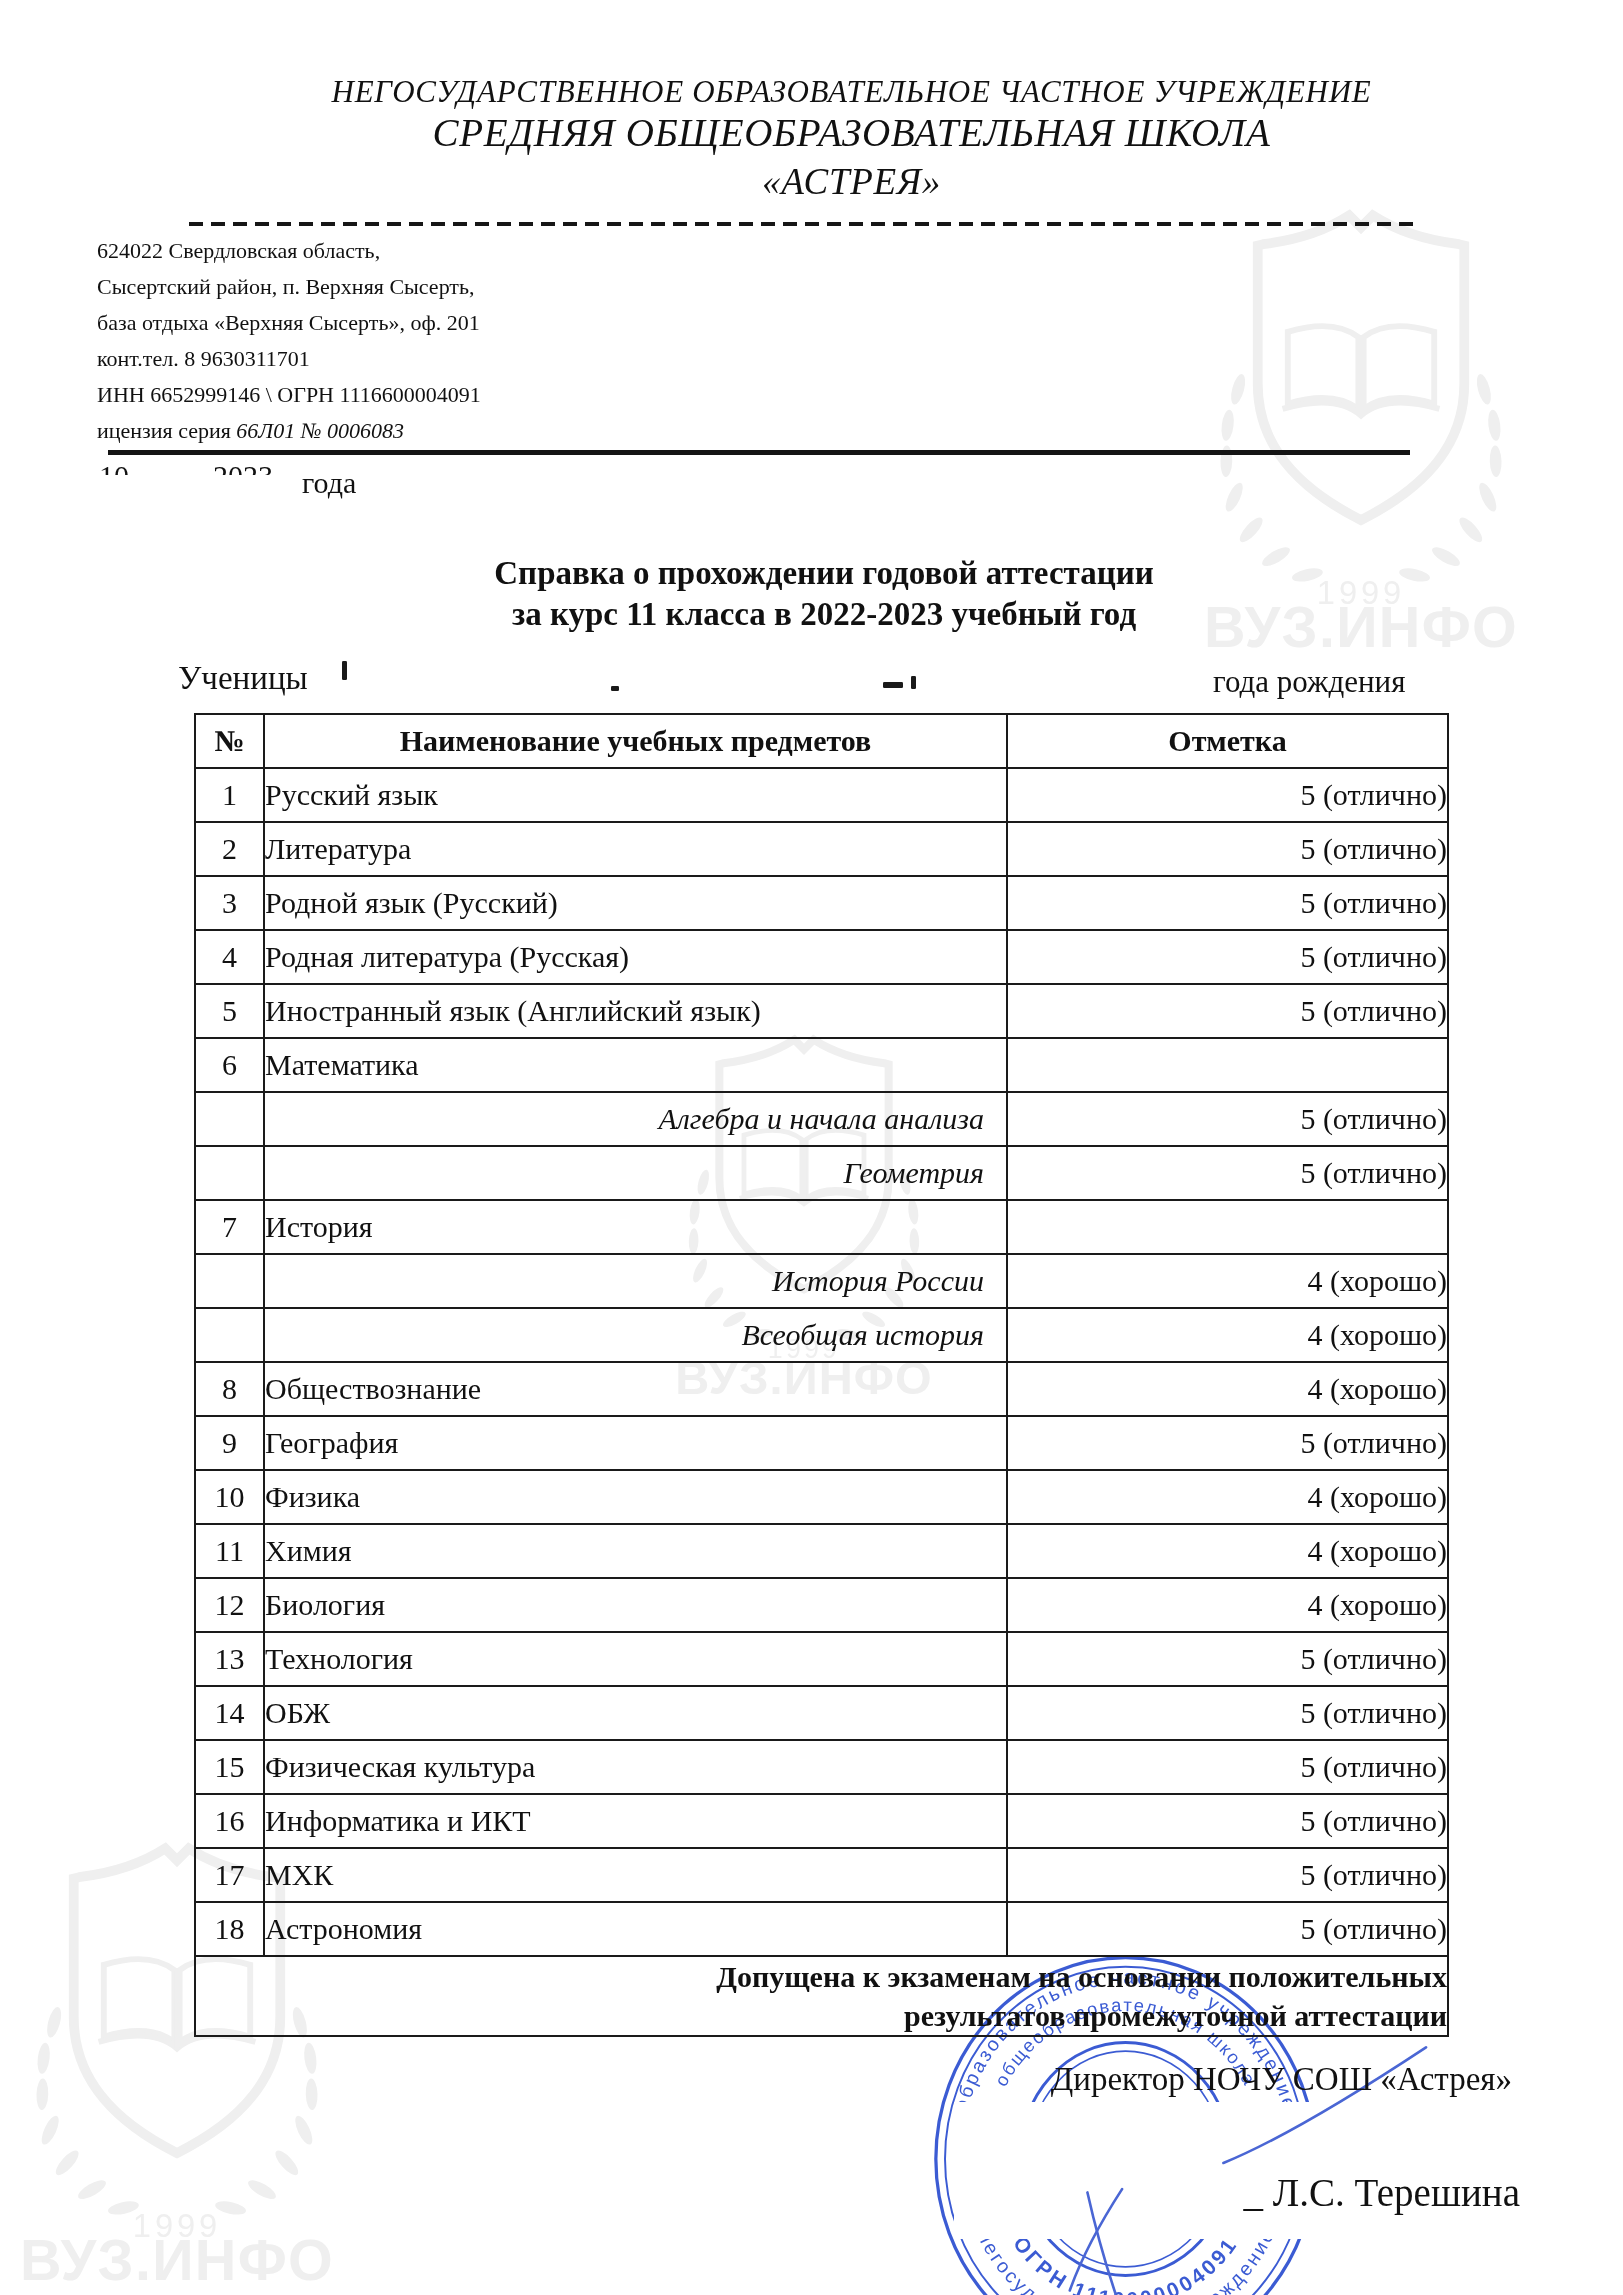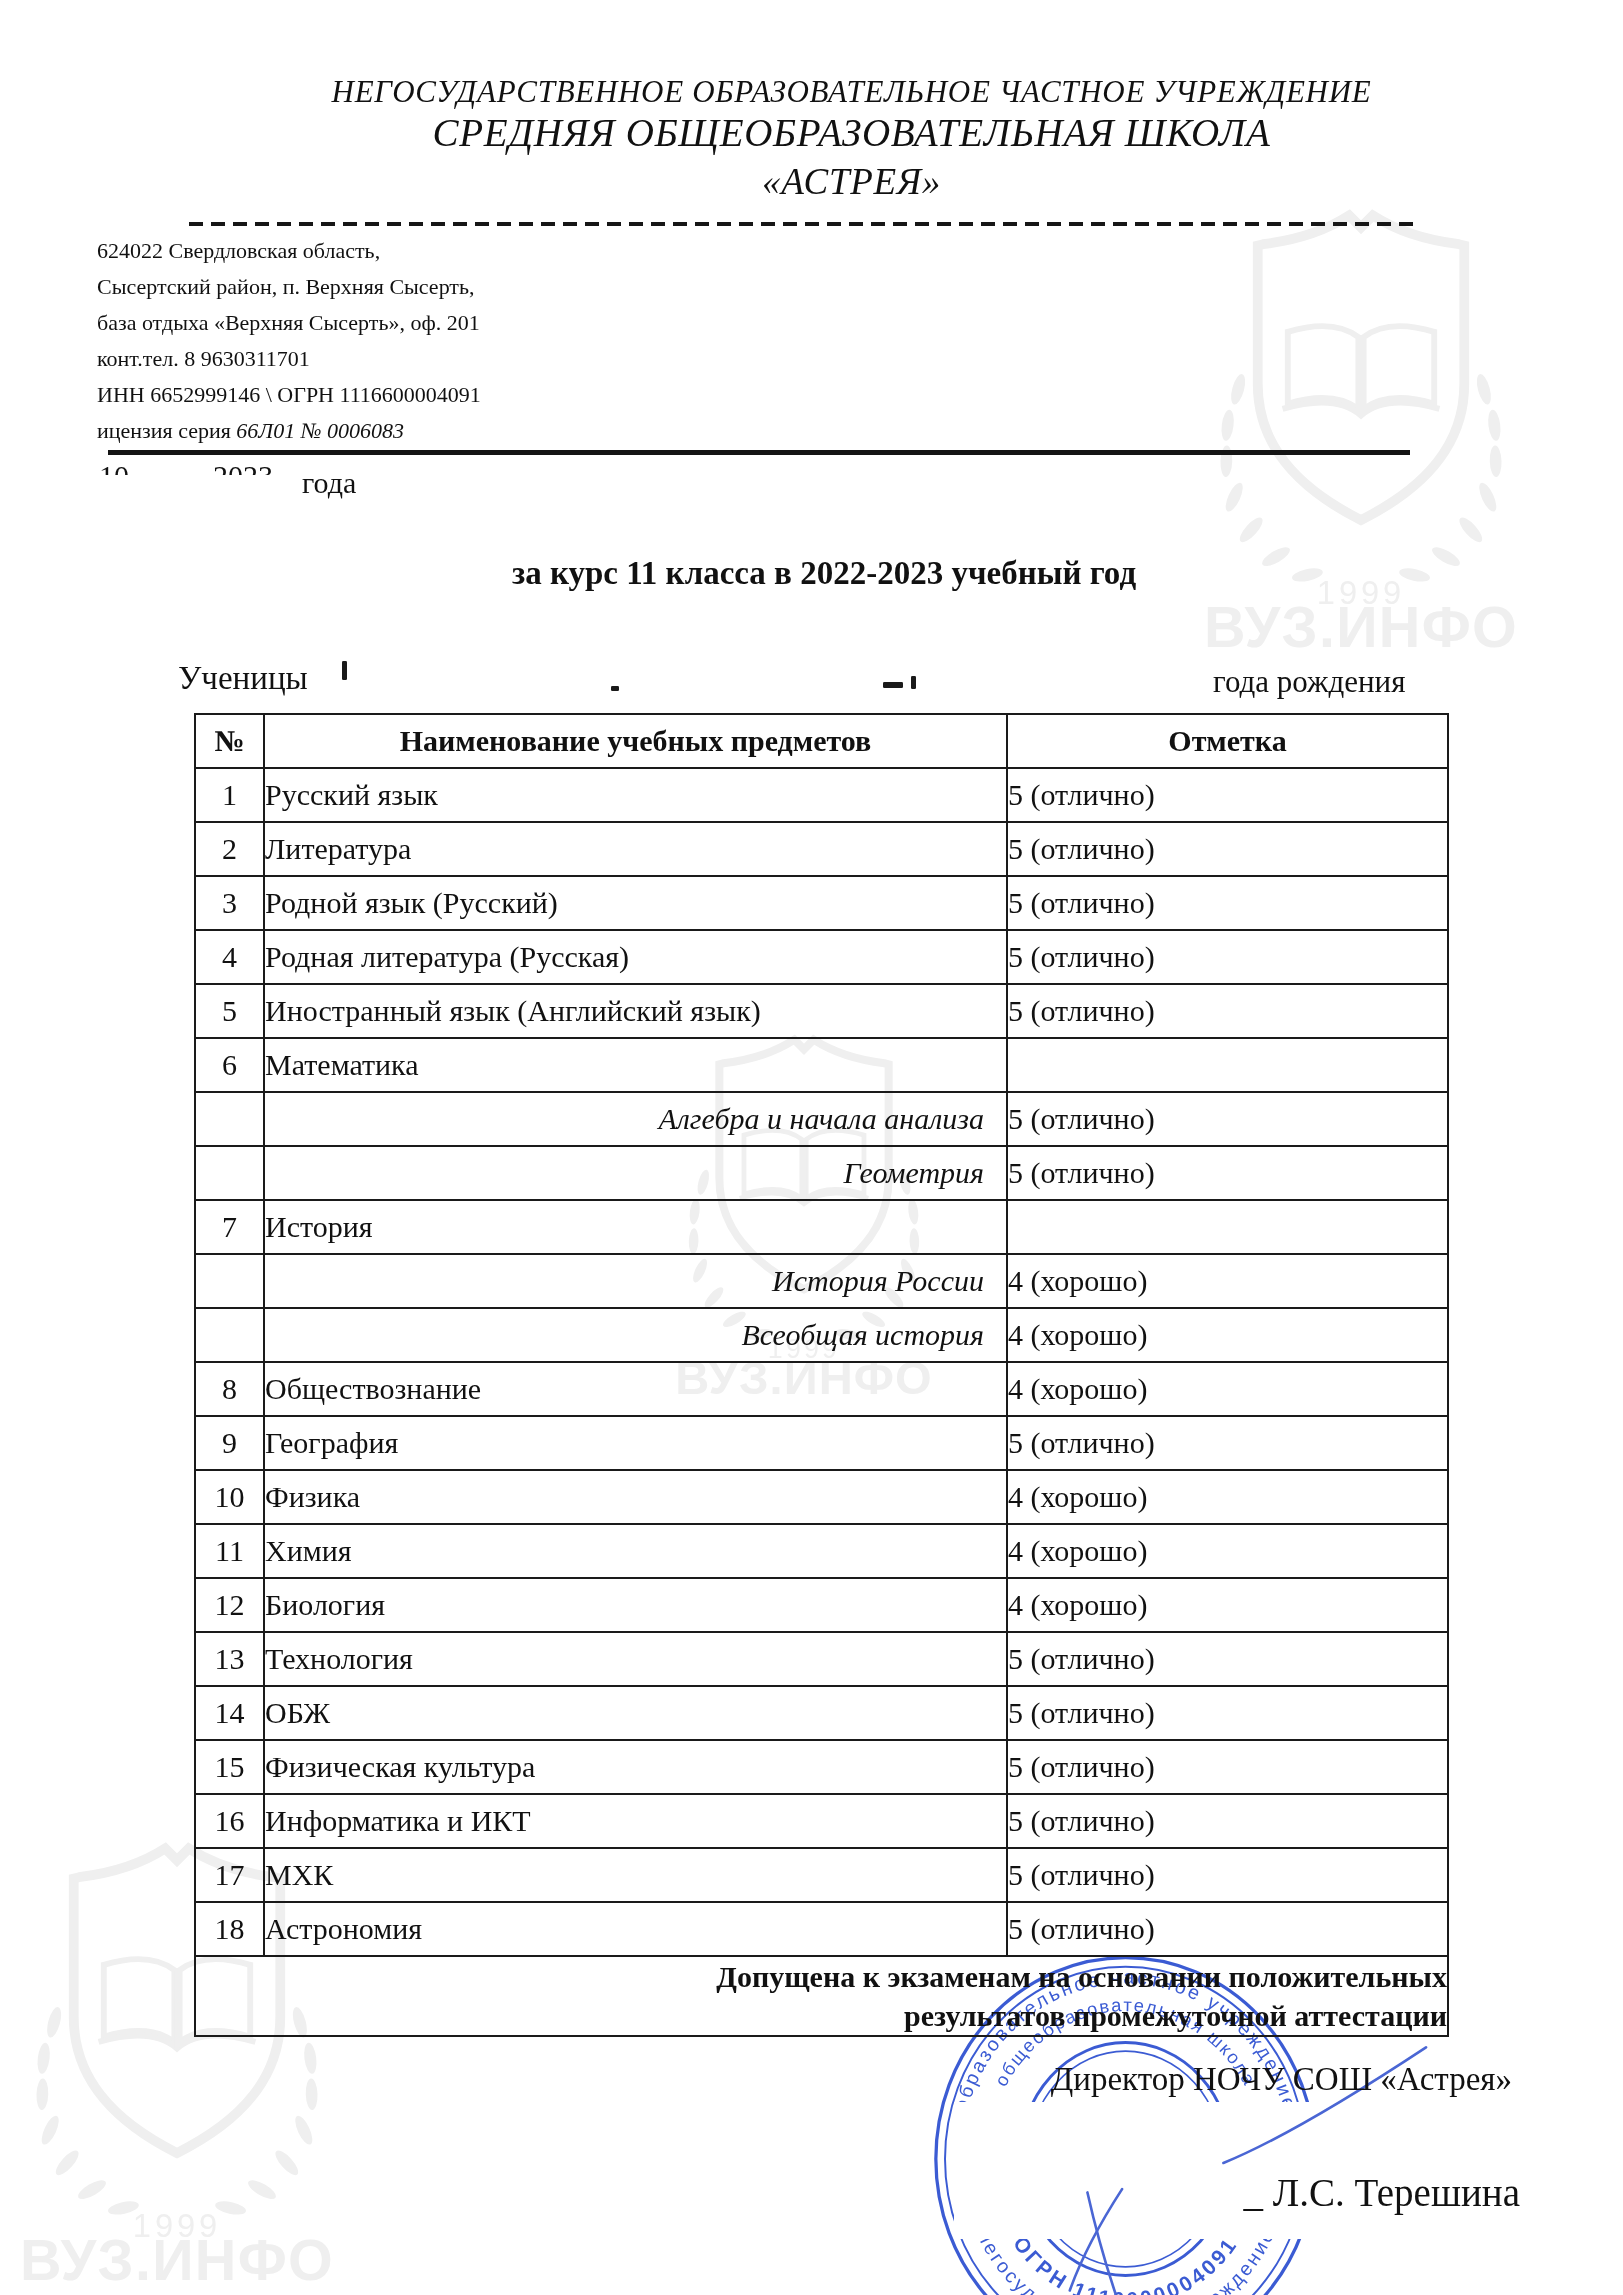--- a/index.html
+++ b/index.html
@@ -44,21 +44,21 @@
   table.grades col.c-num{width:69px;}
   table.grades col.c-subj{width:743px;}
   table.grades col.c-mark{width:441px;}
   table.grades th,table.grades td{border:2.6px solid #1a1a1a;padding:0;vertical-align:middle;}
   table.grades tr{height:54px;}
   tr.hdr{height:56px;}
   tr.hdr th{font-weight:bold;text-align:center;}
   td.num{text-align:center;}
   td.subj{text-align:left;padding-left:17px;margin-top:24px;}
   td.subj.sub{font-style:italic;text-align:right;padding-right:22px;border-radius:19px;}
-  td.mark{text-align:left;}
+  td.mark{text-align:right;}
   tr.admission{height:98px;}
   td.admission-cell{font-weight:bold;text-align:right;padding:6.5px 23.6px 5.2px 0;line-height:39px;}
   
   .director-line{position:absolute;right:111px;top:2061px;font-size:33px;z-index:6;}
   .director-name{position:absolute;right:103px;top:2170px;font-size:39px;z-index:6;}
   
   .stamp{position:absolute;left:903px;top:1953px;width:445px;height:412px;z-index:2;opacity:.92;}
   .stamp-redact{position:absolute;left:954px;top:2102px;width:412px;height:137px;background:#ffffff;z-index:4;}
   .pen-strokes{position:absolute;left:1014px;top:2029px;width:458px;height:268px;z-index:5;pointer-events:none;}
 </style>
@@ -126,20 +126,21 @@
     <div><span>ицензия серия </span><span class="license-num">66Л01 № 0006083</span></div>
   </div>
 
   <div class="solid-rule"></div>
 
   <div class="date-frag frag-a"><span>10</span></div>
   <div class="date-frag frag-b"><span>2023</span></div>
   <div class="date-word">года</div>
 
   <div class="doc-title">
+    <div>Справка о прохождении годовой аттестации</div>
     <div>за курс 11 класса в 2022-2023 учебный год</div>
   </div>
 
   <div class="student-line">
     <span class="student-prefix">Ученицы</span>
     <span class="redact-mark mark-1"></span>
     <span class="redact-mark mark-2"></span>
     <span class="redact-mark mark-3"></span>
     <span class="redact-mark mark-4"></span>
     <span class="student-suffix">года рождения</span>

